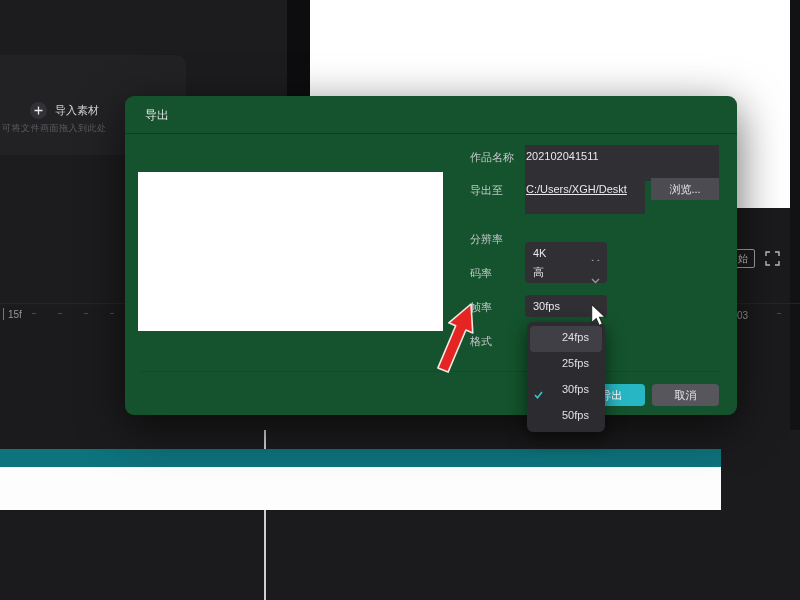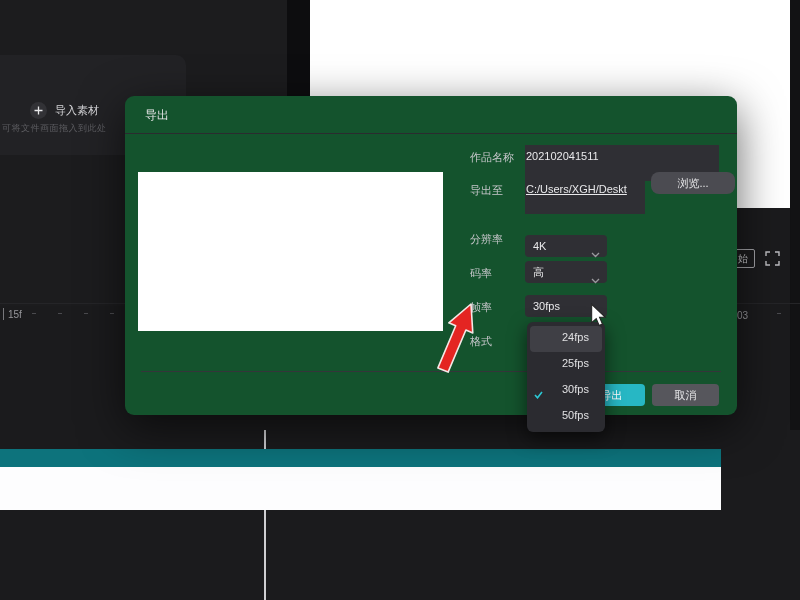--- a/index.html
+++ b/index.html
@@ -31,21 +31,21 @@
   .playhead-seg { position:absolute; width:2px; background:#cfcfd2; }
 
   
   .dialog { position:absolute; left:125px; top:96px; width:612px; height:319px; background:#14532d; border-radius:9px; box-shadow:0 12px 45px rgba(0,0,0,.6); }
   .dialog-header { position:absolute; left:0; top:0; width:100%; height:38px; border-bottom:1px solid #2b2b2f; }
   .dialog-title { position:absolute; left:20px; top:0; line-height:38px; color:#e4e4e6; font-size:12px; }
   .dlg-preview { position:absolute; left:13px; top:76px; width:305px; height:159px; background:#ffffff; }
 
   .f-label { position:absolute; left:345px; color:#c7c7cb; font-size:11px; }
   .text-box { position:absolute; background:#2f2f34; border-radius:0; height:36px; color:#e9e9eb; font-size:11px; line-height:22px; padding:0 1px; white-space:nowrap; overflow:hidden; }
-  .btn-browse { position:absolute; left:526px; top:76px; width:84px; height:22px; background:#4b4b51; border:none; border-radius:8px; color:#e6e6e8; font-size:11px; }
+  .btn-browse { position:absolute; left:526px; top:82px; width:68px; height:22px; background:#4b4b51; border:none; border-radius:0; color:#e6e6e8; font-size:11px; }
   .select { position:absolute; left:400px; width:82px; height:22px; background:#2f2f34; border-radius:4px; color:#e9e9eb; font-size:11px; line-height:22px; padding:0 8px; }
   .select .chev { position:absolute; right:7px; top:8px; }
 
   .divider { position:absolute; left:16px; top:275px; width:580px; height:1px; background:#35353a; }
   .summary { position:absolute; left:16px; top:288px; height:22px; display:flex; align-items:center; gap:7px; color:#cfcfd2; font-size:11px; }
   .btn { position:absolute; top:288px; width:67px; height:22px; border:none; border-radius:4px; font-size:11px; color:#fff; }
   .btn-export { left:453px; }
   .btn-cancel { left:527px; background:#56565c; color:#e9e9eb; }
 
   
@@ -109,21 +109,21 @@
     <div class="dlg-preview"></div>
 
     <span class="f-label" style="top:54px;text-align:center;">作品名称</span>
     <div class="text-box" style="left:400px; top:49px; width:194px;">202102041511</div>
 
     <span class="f-label" style="top:87px;">导出至</span>
     <div class="text-box" style="left:400px; top:82px; width:120px;text-decoration:underline;">C:/Users/XGH/Deskt</div>
     <button class="btn-browse">浏览...</button>
 
     <span class="f-label" style="top:136px;">分辨率</span>
-    <div class="select" style="top:139px;">
+    <div class="select" style="top:146px;">
       <span>4K</span>
       <span class="chev">
         <svg width="9" height="6" viewBox="0 0 9 6" fill="none" stroke="#9a9a9e" stroke-width="1.3">
             <path d="M1 1l3.5 3.5L8 1"></path>
           </svg>
       </span>
     </div>
 
     <span class="f-label" style="top:170px;text-align:right;">码率</span>
     <div class="select" style="top:165px;">

